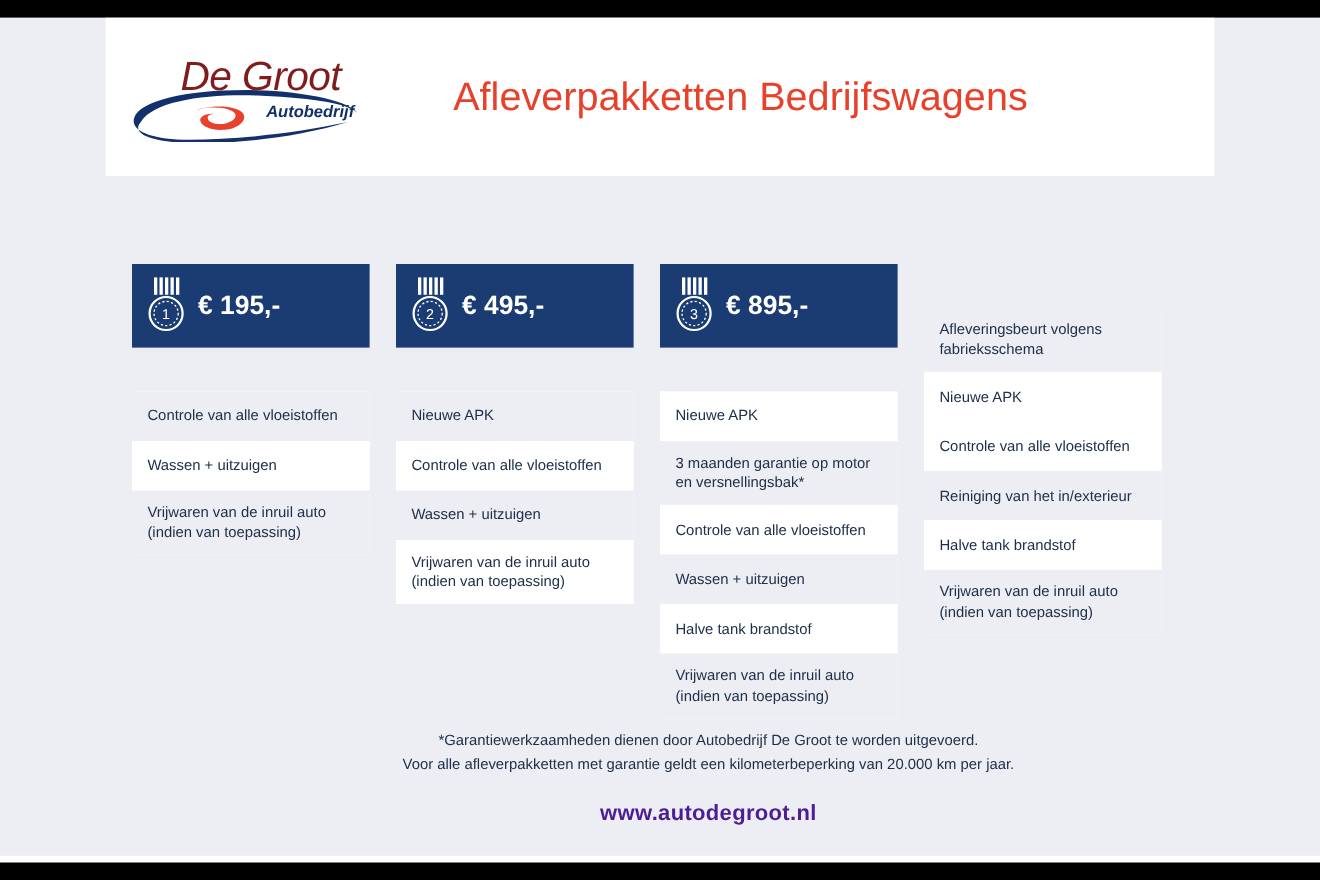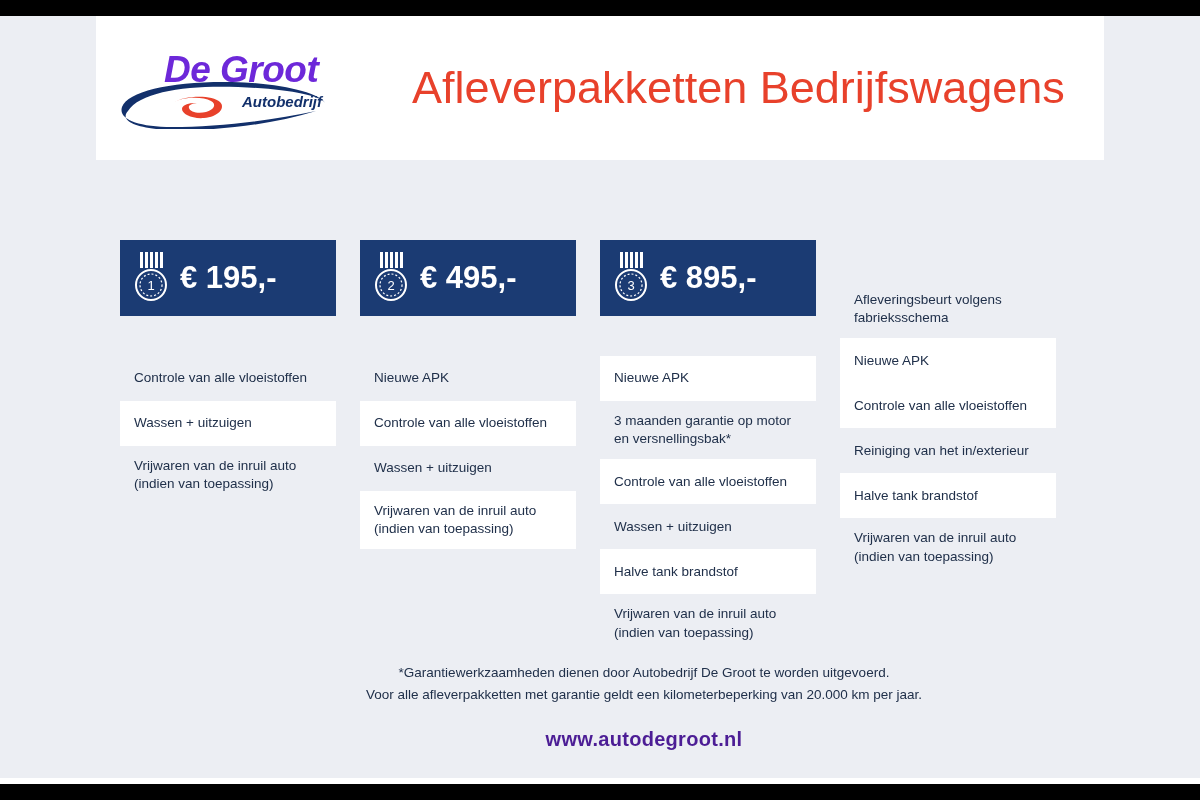--- a/index.html
+++ b/index.html
@@ -38,23 +38,23 @@
     width: 230px;
     height: 90px;
     margin-left: 24px;
     flex: none;
   }
   .logo-text {
     position: absolute;
     left: 44px;
     top: 6px;
     font-size: 37px;
-    font-weight: bold;
+    font-weight: normal;
     font-style: italic;
-    color: #6d28d9;
+    color: #7f1d1d;
     letter-spacing: -0.5px;
     white-space: nowrap;
   }
   .logo-sub {
     position: absolute;
     left: 122px;
     top: 50px;
     font-size: 15px;
     font-weight: bold;
     font-style: italic;
@@ -62,21 +62,21 @@
     white-space: nowrap;
   }
   .logo-swoosh {
     position: absolute;
     left: 0px;
     top: 38px;
     width: 210px;
     height: 48px;
   }
   .title {
-    font-size: 45px;
+    font-size: 36px;
     color: #e8412b;
     font-weight: 400;
     margin-left: 62px;
     white-space: nowrap;
   }
   
   .packages {
     position: absolute;
     left: 120px;
     top: 224px;
@@ -100,21 +100,21 @@
   .medal {
     width: 34px;
     height: 52px;
     position: relative;
     flex: none;
     margin-right: 6px;
   }
   .medal svg { display: block; }
   .price {
     color: #ffffff;
-    font-size: 31px;
+    font-size: 24px;
     font-weight: bold;
     white-space: nowrap;
     margin-left: 6px;
   }
   .items {
     background: #ffffff;
     padding: 0;
     margin-top: 40px;
   }
   .item {

